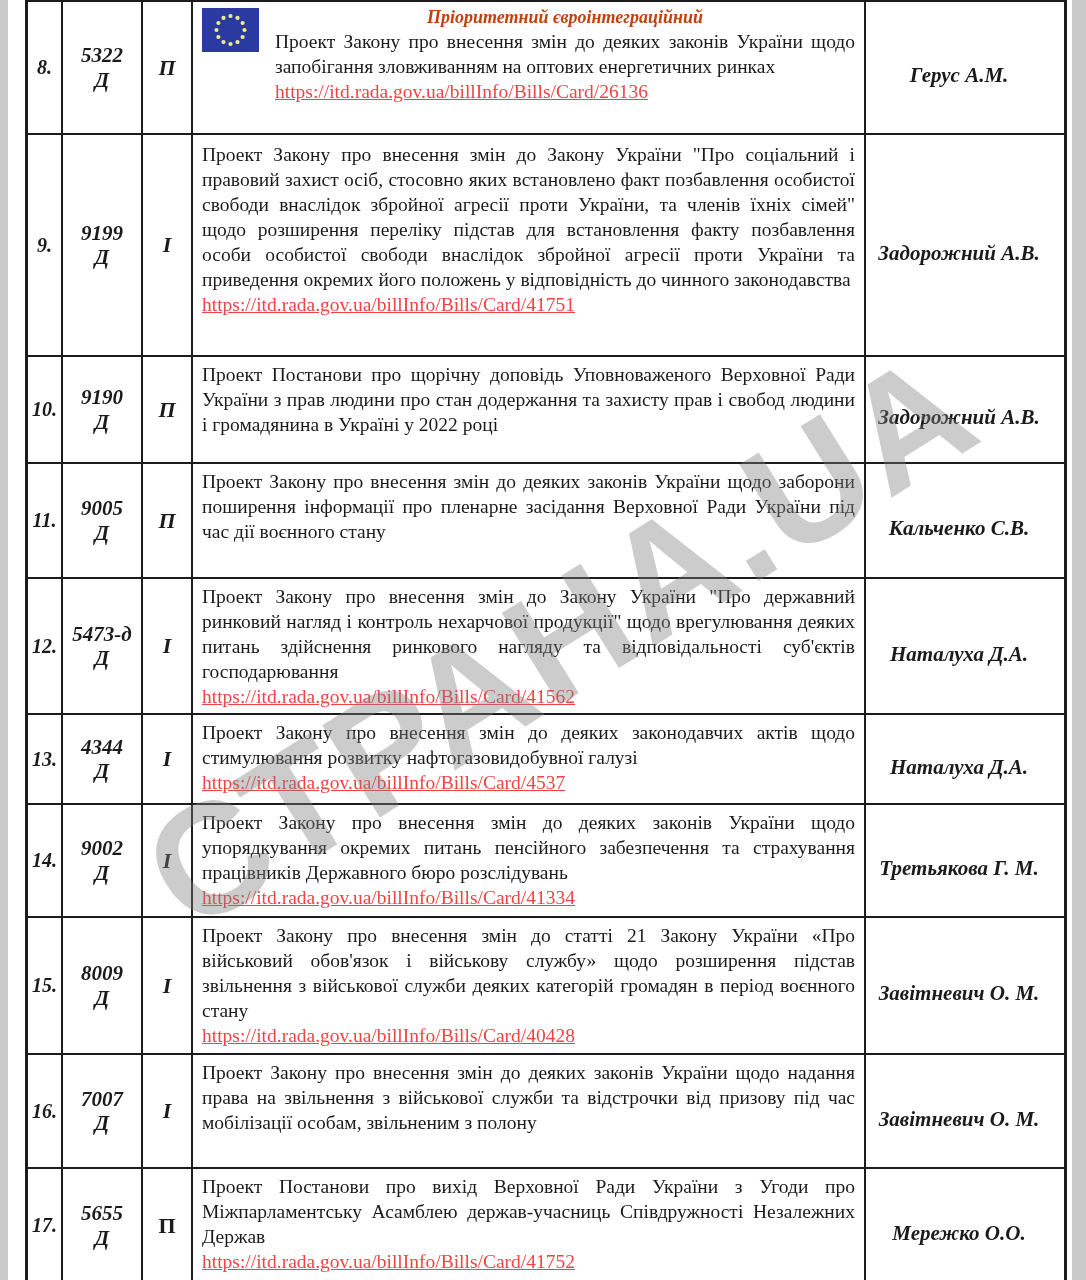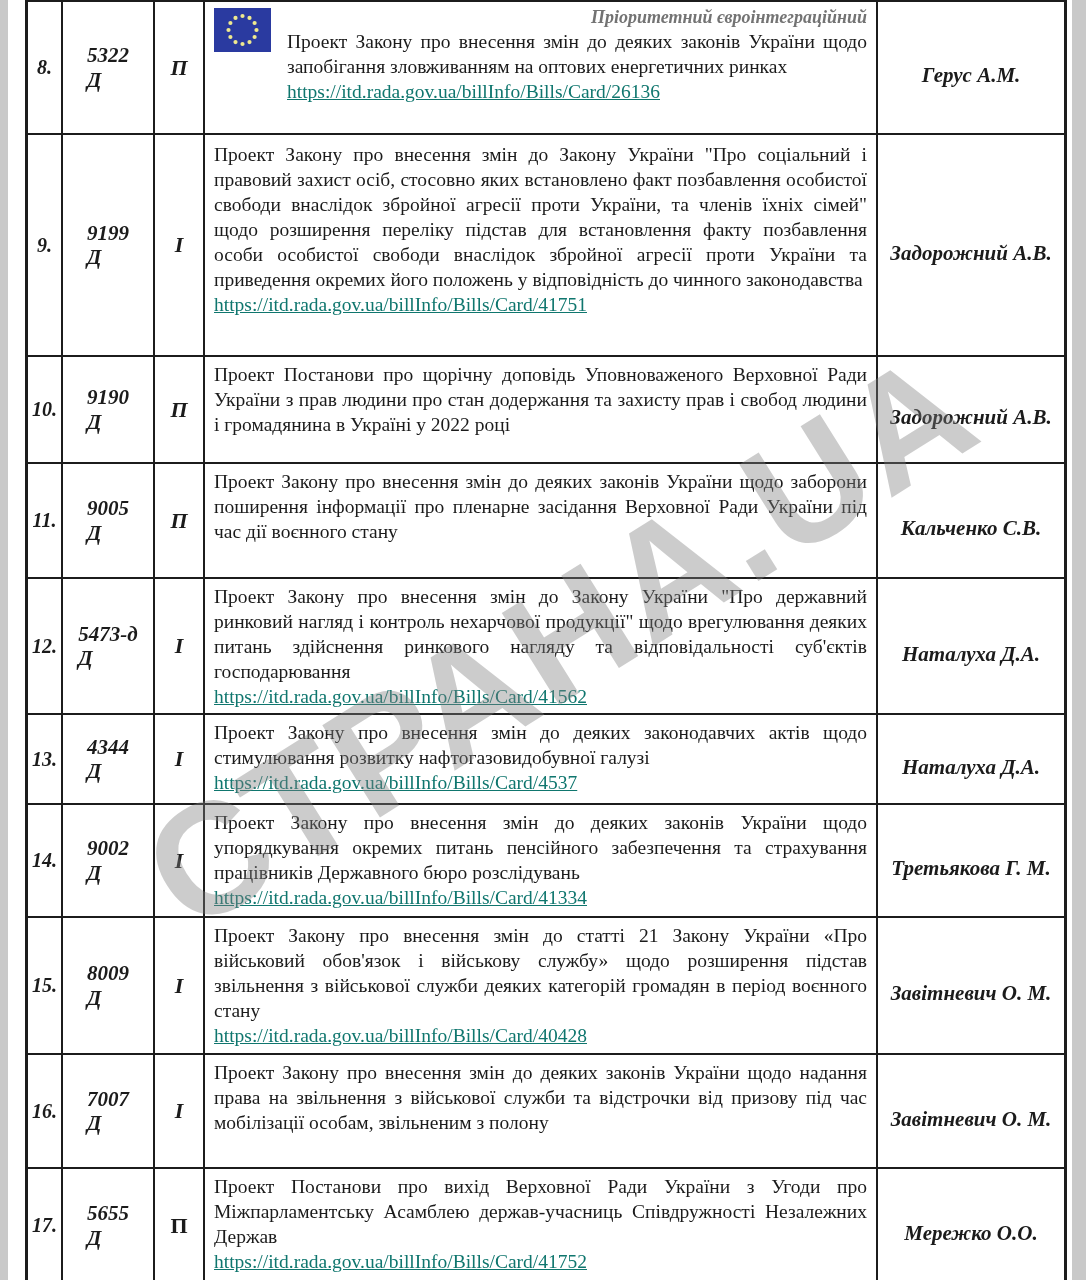--- a/index.html
+++ b/index.html
@@ -16,45 +16,45 @@
     background:#ffffff; z-index:2;
   }
   .trow { display:flex; width:1036px; border-bottom:2px solid #1c1c1c; overflow:hidden; }
   .trow:last-child { border-bottom:none; }
 
   .cell { border-right:2px solid #1c1c1c; overflow:hidden; }
   .cell:last-child { border-right:none; }
 
   .c-num  { width:35px;  display:flex; align-items:center; justify-content:center;
             font-weight:bold; font-style:italic; font-size:20px; }
-  .c-bill { width:92px;  display:flex; align-items:center; justify-content:center;
-            text-align:left; font-weight:bold; font-style:italic; font-size:21px; line-height:1.15; }
+  .c-bill { width:80px;  display:flex; align-items:center; justify-content:center;
+            text-align:center; font-weight:bold; font-style:italic; font-size:21px; line-height:1.15; }
   .c-type { width:50px;  display:flex; align-items:center; justify-content:center;
             font-weight:bold; font-size:22px; }
   .c-type span[data-style="italic"] { font-style:italic; }
   .c-type span[data-style="normal"] { font-style:normal; }
   .c-desc { width:673px; padding:5px 9px 2px 9px; text-align:justify;
             font-size:19.5px; line-height:25px; }
   .c-auth { width:186px; display:flex; align-items:center; justify-content:center;
             text-align:center; font-weight:bold; font-style:italic; font-size:21px;
             line-height:1.25; padding:0 12px;margin-top:16px; }
 
   .r8  { height:133px; } .r9  { height:222px; } .r10 { height:107px; }
   .r11 { height:115px; } .r12 { height:136px; } .r13 { height:90px;  }
   .r14 { height:113px; } .r15 { height:137px; } .r16 { height:114px; }
   .r17 { height:113px; }
 
   .r9 .c-desc  { padding-top:7px; }
   .r8 .c-desc  { padding-top:4px; }
 
-  .dlink { color:#0f766e; text-decoration:underline; cursor:pointer; }
+  .dlink { color:#ef4444; text-decoration:underline; cursor:pointer; }
 
   .eu-flag { float:left; width:57px; height:44px; margin:2px 16px 28px 0; display:block; }
-  .eu-label { color:#737373; font-weight:bold; font-style:italic; font-size:18px; line-height:23px;
-              display:block; text-align:right; }
+  .eu-label { color:#c2410c; font-weight:bold; font-style:italic; font-size:18px; line-height:23px;
+              display:block; text-align:center; }
 
   .watermark {
     position:absolute; left:-80px; top:520px; width:1280px; height:240px;
     display:flex; align-items:center; justify-content:center;
     transform:rotate(-32deg);
     font-family:"Liberation Sans","DejaVu Sans",sans-serif;
     font-weight:700; font-size:158px; letter-spacing:3px;
     color:rgba(128,128,128,0.40); white-space:nowrap;
     z-index:6; pointer-events:none;
   }

